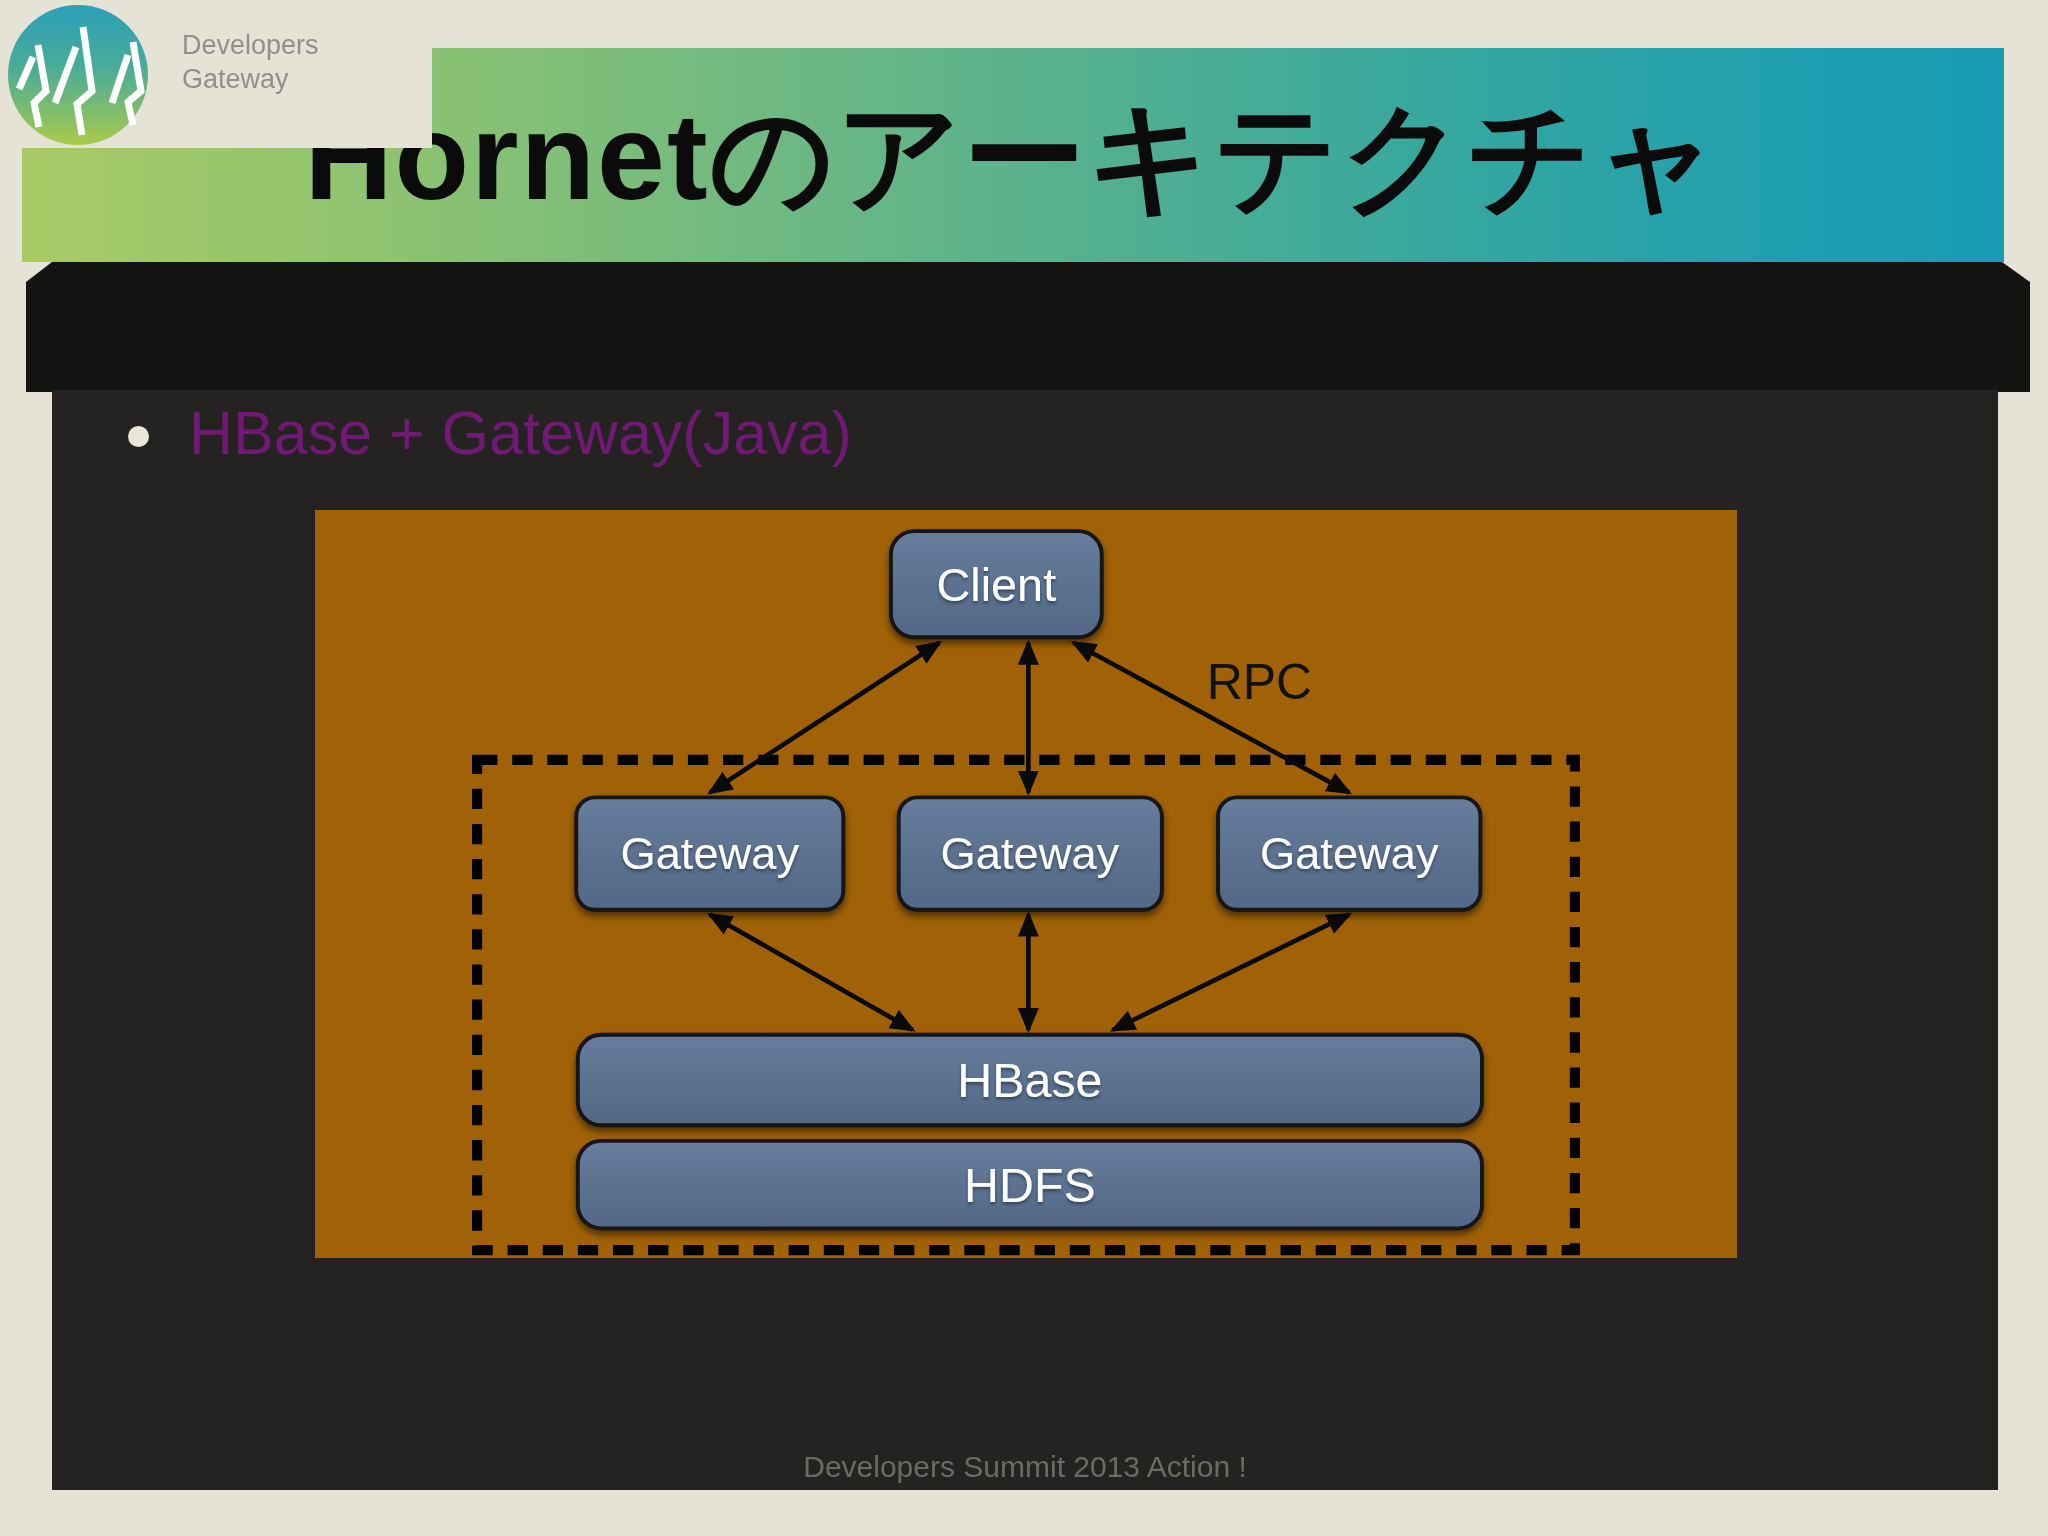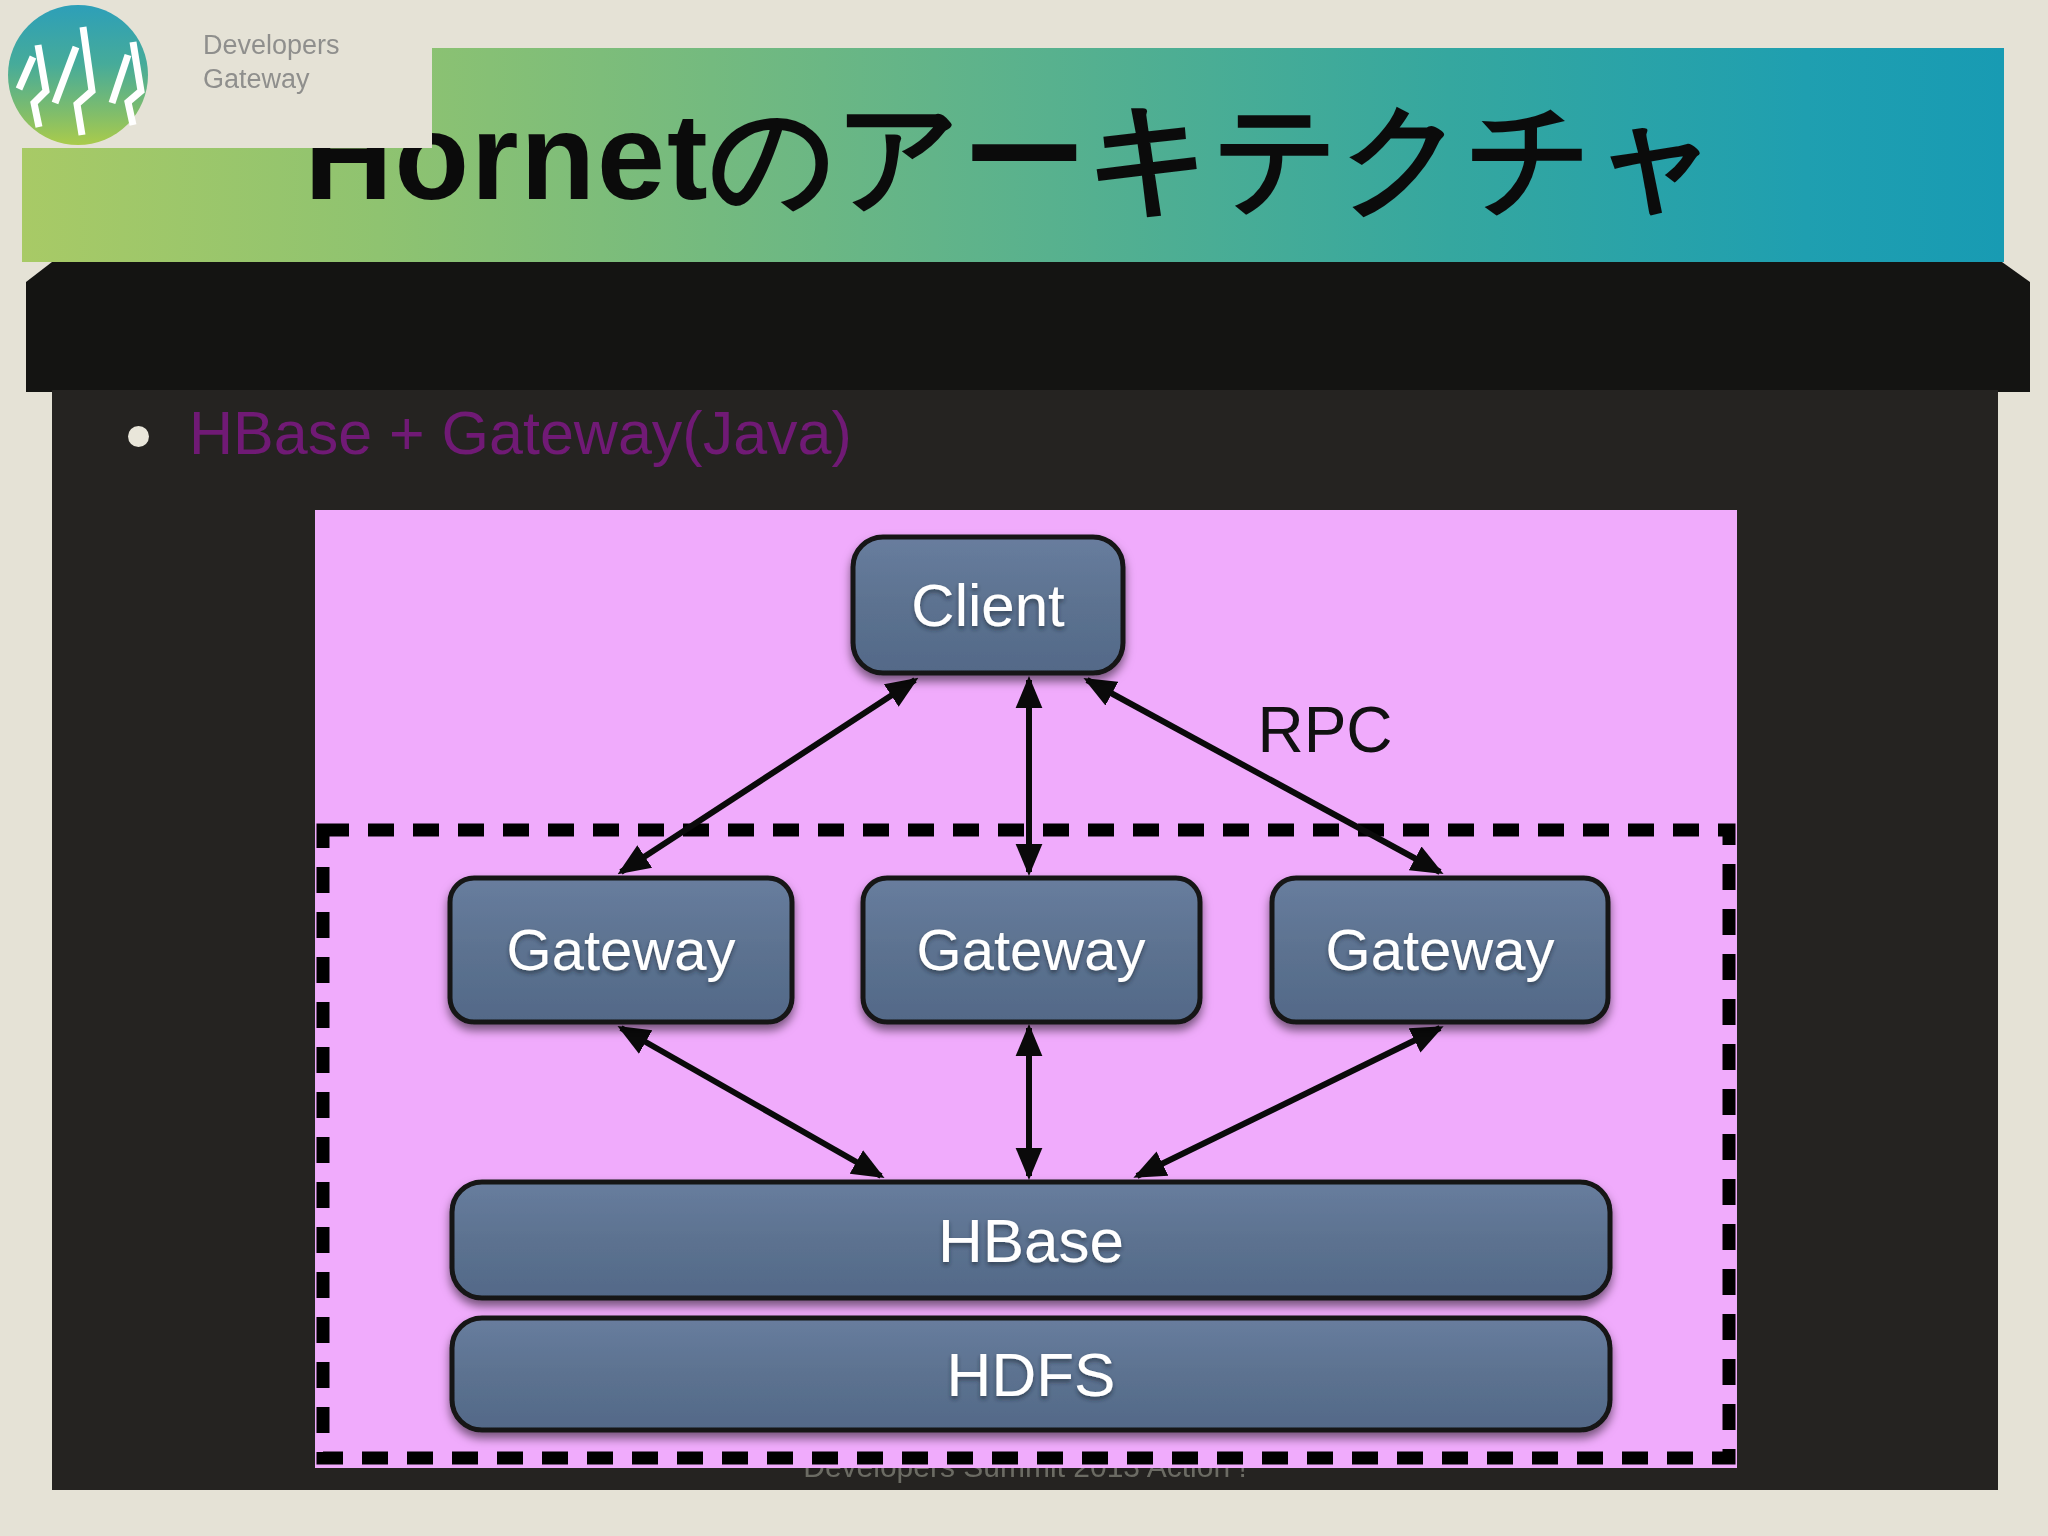--- a/index.html
+++ b/index.html
@@ -25,21 +25,21 @@
   }
 
   
   .logo-block{
     position:absolute;left:0;top:0;width:432px;height:148px;
     background:#e5e2d6;z-index:3;
   }
   .logo-circle{position:absolute;left:6px;top:3px;width:144px;height:144px;}
   .brand{
     position:absolute;left:182px;top:28px;
-    font-size:27px;line-height:34px;color:#8f8f8d;font-weight:400;margin-left:21px;
+    font-size:27px;line-height:34px;color:#8f8f8d;font-weight:400;
   }
 
   
   .frame-top{
     position:absolute;left:26px;top:262px;width:2004px;height:130px;
     background:#141412;z-index:1;
     clip-path:polygon(26px 0%, calc(100% - 28px) 0%, 100% 20px, 100% 100%, 0% 100%, 0% 20px);
   }
   .slide-body{
     position:absolute;left:52px;top:390px;width:1946px;height:1100px;
@@ -60,22 +60,22 @@
   }
 
   
   .footer-caption{
     position:absolute;left:52px;top:1450px;width:1946px;
     text-align:center;font-size:30px;color:#6b6b63;z-index:4;white-space:nowrap;
   }
 
   
   .diagram-panel{
-    position:absolute;left:315px;top:510px;width:1422px;height:958px;
-    background:#f0abfc;z-index:5;text-decoration:underline;
+    position:absolute;left:315px;top:510px;width:1422px;height:748px;
+    background:#a16207;z-index:5;text-decoration:underline;
   }
   .diagram-panel svg{display:block;width:100%;height:100%;}
 
   svg text{font-family:"Liberation Sans", sans-serif;}
   .node-label{fill:#ffffff;text-anchor:middle;}
   .rpc-label{fill:#111111;text-anchor:middle;font-size:64px;}
   .edge{stroke:#0a0a0a;stroke-width:6;}
   .node-rect{fill:url(#nodeGrad);stroke:#141414;stroke-width:5;}
 </style>
 </head>

